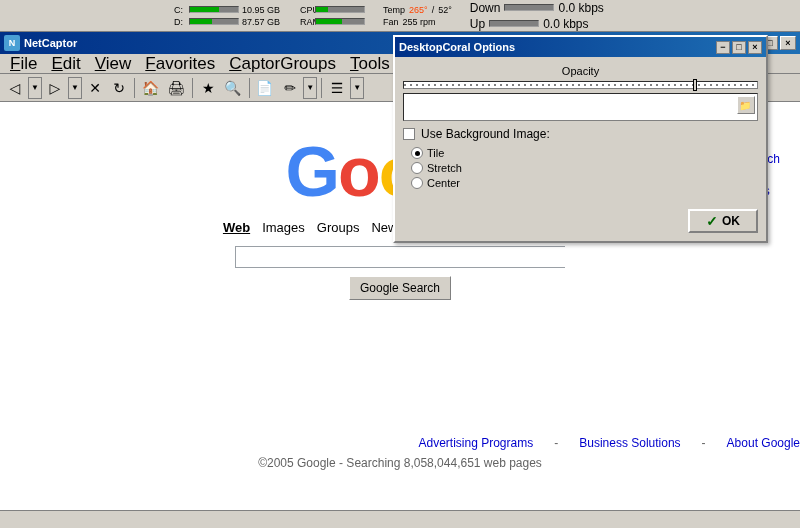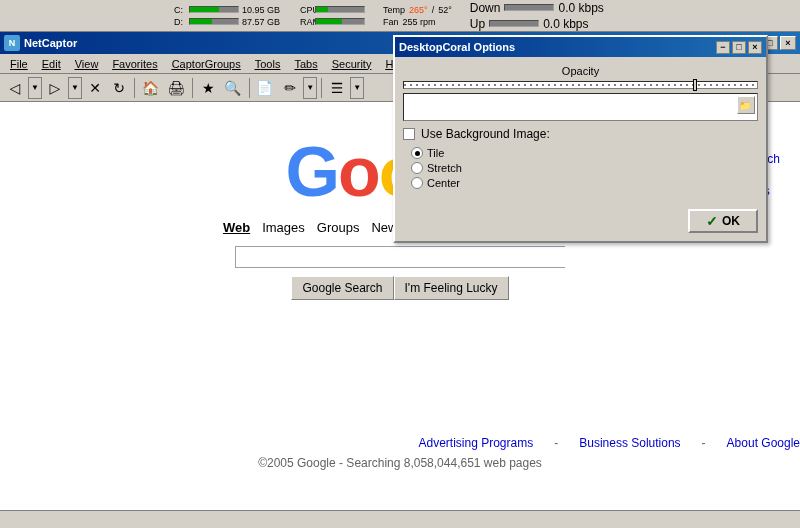--- a/index.html
+++ b/index.html
@@ -160,24 +160,23 @@
       height: 20px;
       background: #d4d0c8;
       display: flex;
       align-items: center;
       padding: 0 4px;
       border-bottom: 1px solid #808080;
       gap: 2px;
     }
     .menu-item {
       padding: 2px 6px;
-      font-size: 11px;
+      font-size: 17px;
       cursor: pointer;
       color: #000;
-      text-decoration: underline;
     }
     .menu-item .underline {
       text-decoration: underline;
     }
 
     
     .toolbar {
       height: 28px;
       background: #d4d0c8;
       display: flex;
@@ -651,21 +650,20 @@
         </span>
         <a class="more-link" href="#">more »</a>
       </div>
 
       <div class="search-section">
         <div class="search-box-row">
           <input type="text" class="search-input" value="" style="">
         </div>
         <div class="search-btns">
           <button class="search-btn">Google Search</button>
-          <button class="search-btn">I'm Feeling Lucky</button>
         </div>
       </div>
 
       <div class="right-links">
         <a class="right-link" href="#">Advanced Search</a>
         <a class="right-link" href="#">Preferences</a>
         <a class="right-link" href="#">Language Tools</a>
       </div>
 
       <div class="footer-links">

